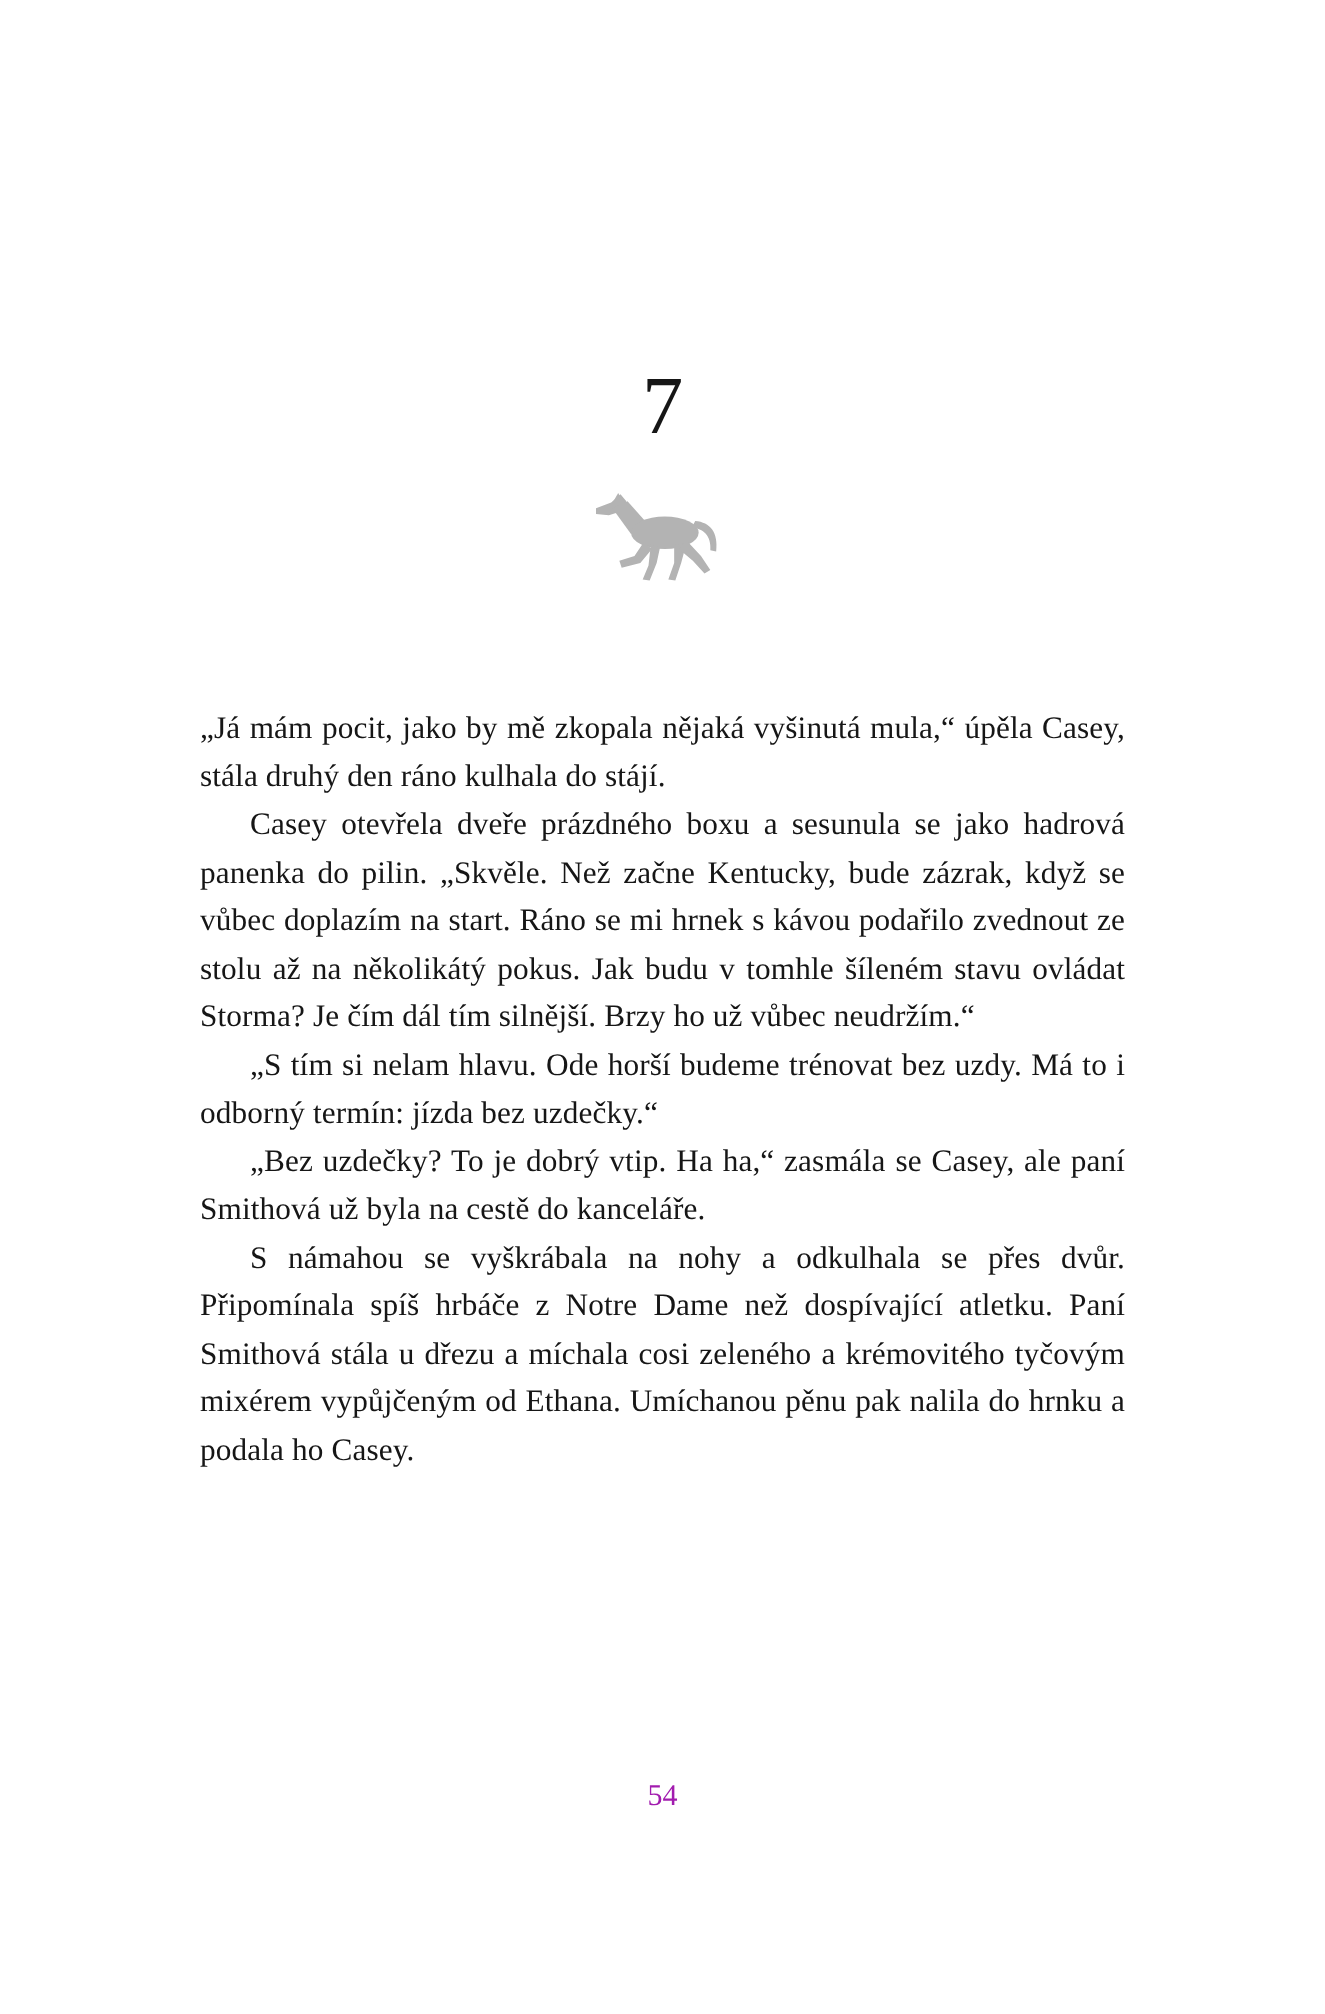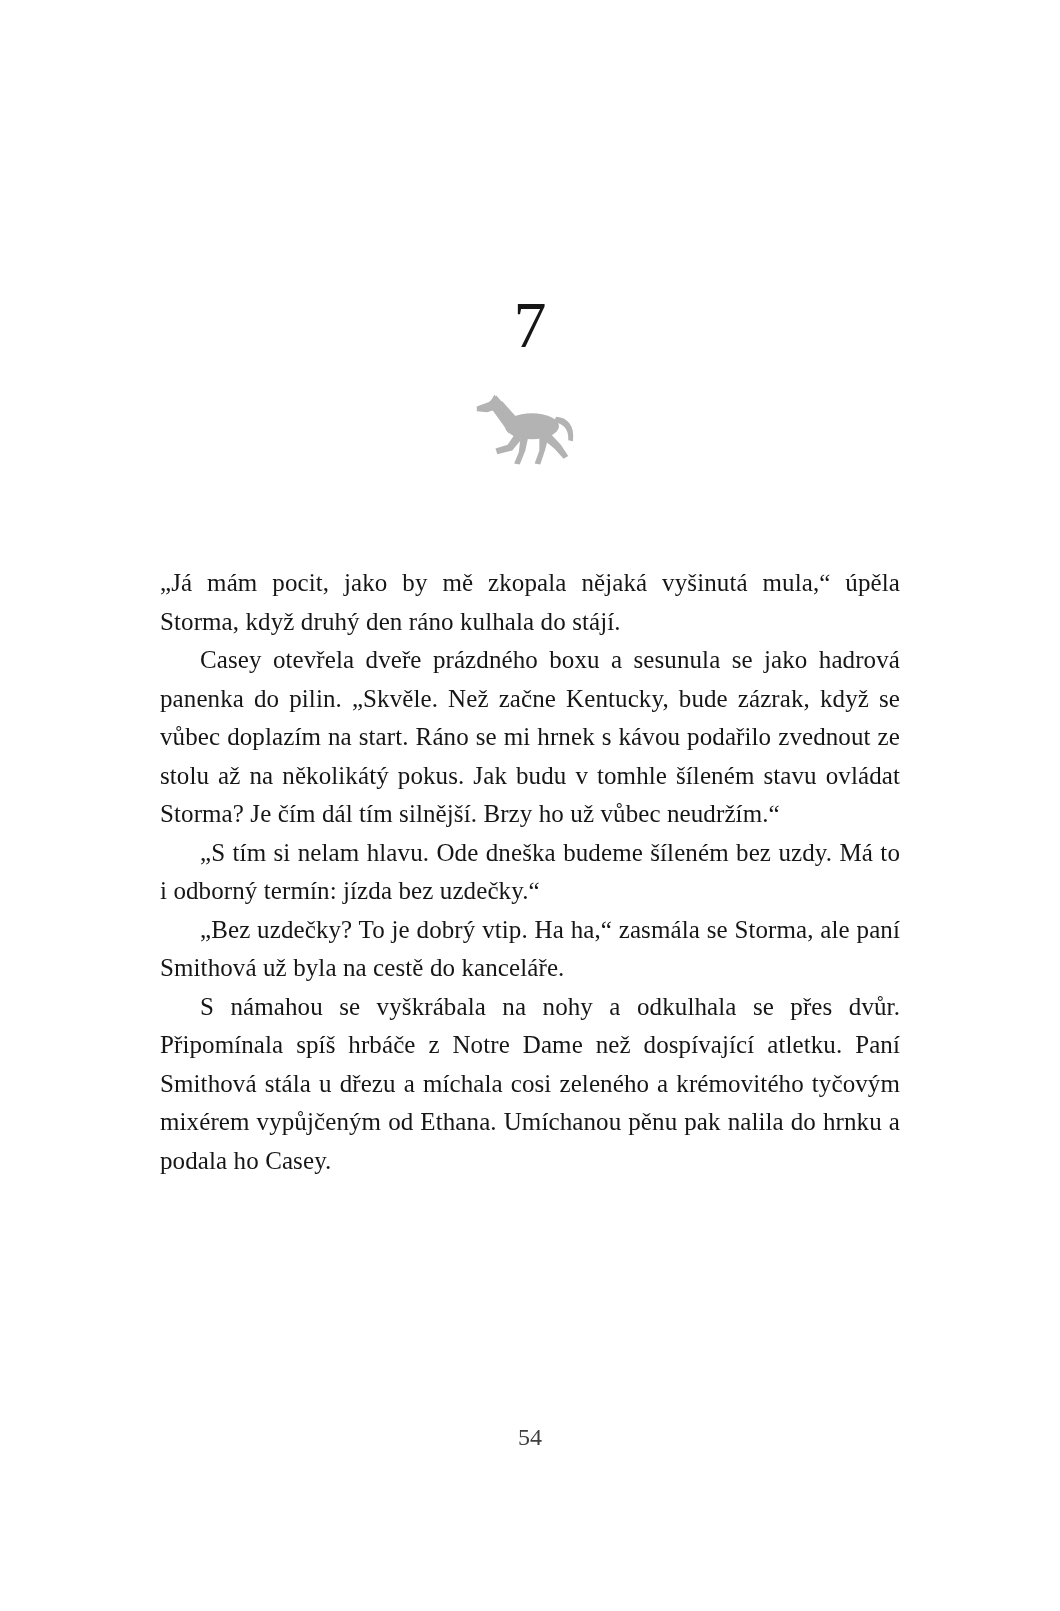--- a/index.html
+++ b/index.html
@@ -57,21 +57,21 @@
   .text-block p.first {
     text-indent: 0;
   }
   .page-number {
     position: absolute;
     top: 1424px;
     left: 0;
     width: 100%;
     text-align: center;
     font-size: 24px;
-    color: #404040;
+    color: #a21caf;
   }
 </style>
 </head>
 <body>
 
 <div class="book-page">
 
   <div class="chapter-number">7</div>
 
   <div class="horse-wrap">
@@ -91,22 +91,22 @@
 
       <path d="M50,46 L48,64 L43,76 L49,77 L55,62 L58,48 Z"></path>
 
       <path d="M70,46 L70,62 L65,76 L71,77 L76,62 L80,47 Z"></path>
 
       <path d="M80,42 L93,56 L101,68 L96,71 L86,60 L74,50 Z"></path>
     </svg>
   </div>
 
   <div class="text-block">
-    <p class="first">„Já mám pocit, jako by mě zkopala nějaká vyšinutá mula,“ úpěla Storma, když druhý den ráno kulhala do stájí.</p>
+    <p class="first">„Já mám pocit, jako by mě zkopala nějaká vyšinutá mula,“ úpěla Casey, stála druhý den ráno kulhala do stájí.</p>
     <p>Casey otevřela dveře prázdného boxu a sesunula se jako hadrová panenka do pilin. „Skvěle. Než začne Kentucky, bude zázrak, když se vůbec doplazím na start. Ráno se mi hrnek s kávou podařilo zvednout ze stolu až na několikátý pokus. Jak budu v tomhle šíleném stavu ovládat Storma? Je čím dál tím silnější. Brzy ho už vůbec neudržím.“</p>
-    <p>„S tím si nelam hlavu. Ode dneška budeme šíleném bez uzdy. Má to i odborný termín: jízda bez uzdečky.“</p>
-    <p>„Bez uzdečky? To je dobrý vtip. Ha ha,“ zasmála se Storma, ale paní Smithová už byla na cestě do kanceláře.</p>
+    <p>„S tím si nelam hlavu. Ode horší budeme trénovat bez uzdy. Má to i odborný termín: jízda bez uzdečky.“</p>
+    <p>„Bez uzdečky? To je dobrý vtip. Ha ha,“ zasmála se Casey, ale paní Smithová už byla na cestě do kanceláře.</p>
     <p>S námahou se vyškrábala na nohy a odkulhala se přes dvůr. Připomínala spíš hrbáče z Notre Dame než dospívající atletku. Paní Smithová stála u dřezu a míchala cosi zeleného a krémovitého tyčovým mixérem vypůjčeným od Ethana. Umíchanou pěnu pak nalila do hrnku a podala ho Casey.</p>
   </div>
 
   <div class="page-number">54</div>
 
 </div>
 
 </body></html>

